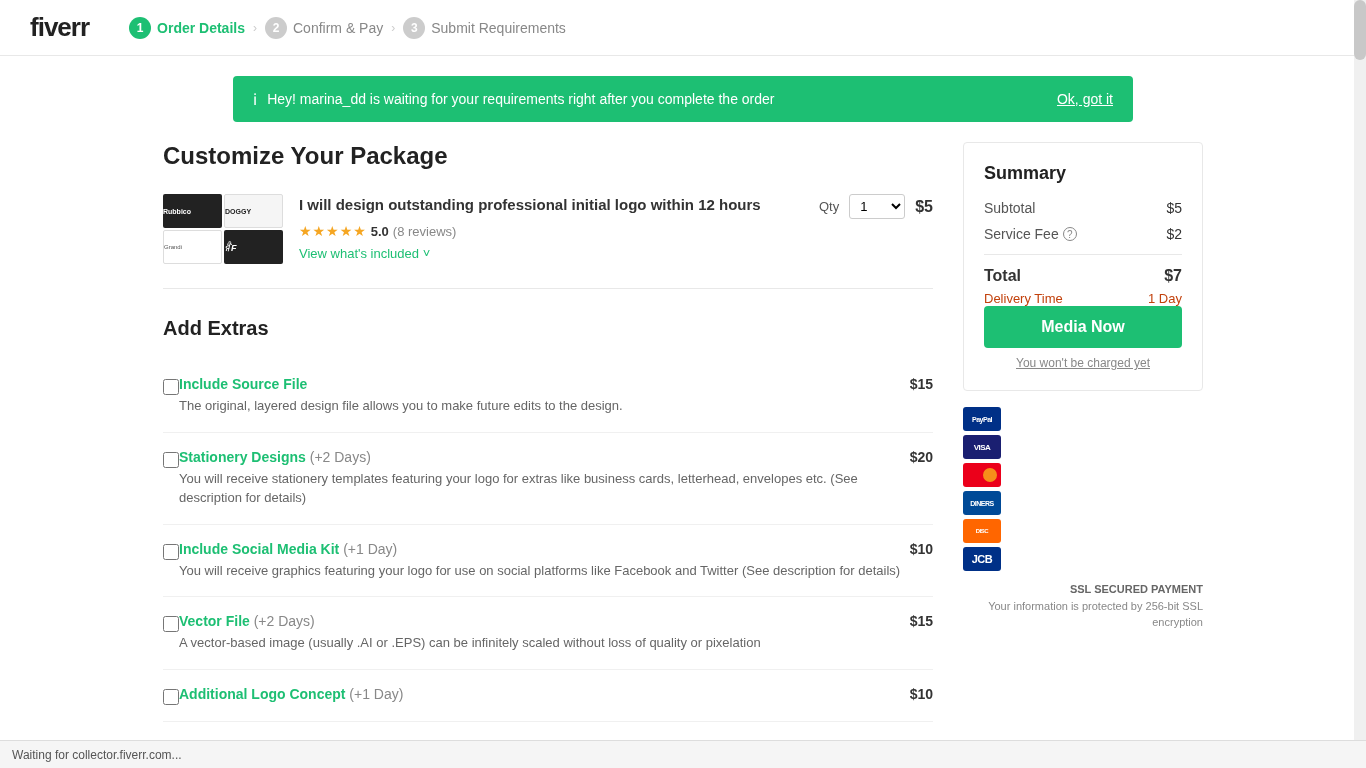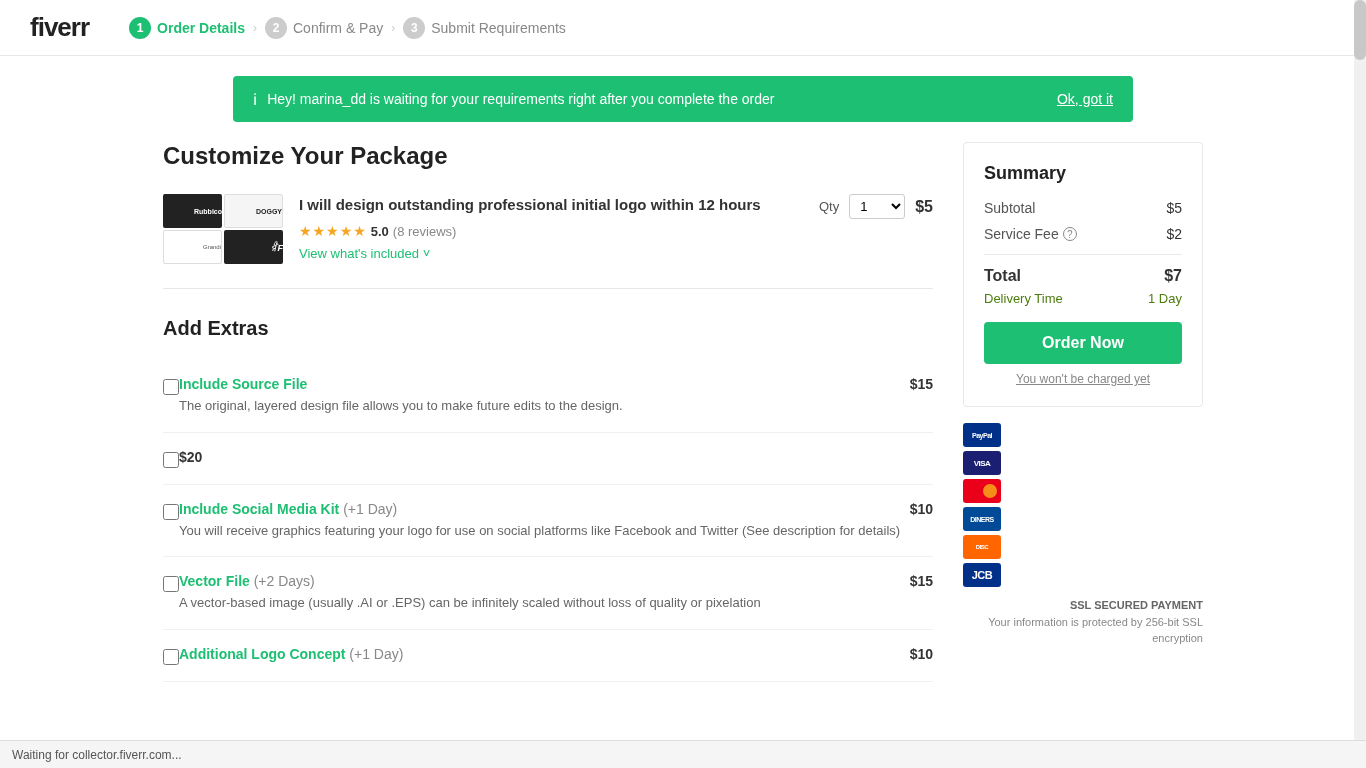--- a/index.html
+++ b/index.html
@@ -122,21 +122,21 @@
       width: 120px;
       height: 70px;
       gap: 2px;
       flex-shrink: 0;
     }
     .product-img {
       background: #222;
       border-radius: 2px;
       display: flex;
       align-items: center;
-      justify-content: flex-end;
+      justify-content: flex-start;
       overflow: hidden;
     }
     .product-img.img1 { background: #222; }
     .product-img.img2 { background: #f5f5f5; border: 1px solid #ddd; }
     .product-img.img3 { background: #fff; border: 1px solid #ddd; }
     .product-img.img4 { background: #222; }
 
     .img-logo-rubicco { color: #fff; font-size: 7px; font-weight: 700; }
     .img-logo-doggy { color: #222; font-size: 7px; font-weight: 700; }
     .img-logo-grandi { color: #555; font-size: 6px; }
@@ -257,22 +257,22 @@
       display: flex;
       justify-content: space-between;
       font-size: 16px;
       font-weight: 700;
       margin-bottom: 6px;
     }
     .summary-delivery {
       display: flex;
       justify-content: space-between;
       font-size: 13px;
-      color: #4d7c0f;
-      margin-bottom: 16px;
+      color: #c2410c;
+      margin-bottom: 0;
       text-align: right;
     }
     .order-now-btn {
       width: 100%;
       background: #1dbf73;
       color: #fff;
       border: none;
       border-radius: 4px;
       padding: 12px;
       font-size: 16px;
@@ -421,20 +421,26 @@
       <div class="extra-content">
         <div class="extra-name">
           Include Source File<span class="extra-days"></span>
         </div>
         <div class="extra-description">The original, layered design file allows you to make future edits to the design.</div>
       </div>
       <span class="extra-price">$15</span>
     </div>
         <div class="extra-item">
       <input type="checkbox" class="extra-checkbox" style="">
+      <div class="extra-content">
+        <div class="extra-name">
+          Stationery Designs<span class="extra-days"> (+2 Days)</span>
+        </div>
+        <div class="extra-description">You will receive stationery templates featuring your logo for extras like business cards, letterhead, envelopes etc. (See description for details)</div>
+      </div>
       <span class="extra-price">$20</span>
     </div>
         <div class="extra-item">
       <input type="checkbox" class="extra-checkbox" style="">
       <div class="extra-content">
         <div class="extra-name">
           Include Social Media Kit<span class="extra-days"> (+1 Day)</span>
         </div>
         <div class="extra-description">You will receive graphics featuring your logo for use on social platforms like Facebook and Twitter (See description for details)</div>
       </div>
@@ -486,21 +492,21 @@
       <div class="summary-total">
         <span>Total</span>
         <span>$7</span>
       </div>
 
       <div class="summary-delivery">
         <span>Delivery Time</span>
         <span>1 Day</span>
       </div>
 
-      <button class="order-now-btn">Order Now</button>
+      <button class="order-now-btn">Media Now</button>
       <p class="not-charged-text">You won't be charged yet</p>
     </div>
 
     <div class="payment-icons">
       <div class="pay-icon pay-paypal">PayPal</div>
       <div class="pay-icon pay-visa">VISA</div>
       <div class="pay-icon pay-mc" style="position:relative;">
         <span style="position:absolute;left:4px;top:50%;transform:translateY(-50%);width:14px;height:14px;background:#eb001b;border-radius:50%;opacity:0.9;"></span>
         <span style="position:absolute;right:4px;top:50%;transform:translateY(-50%);width:14px;height:14px;background:#f79e1b;border-radius:50%;opacity:0.9;"></span>
       </div>

